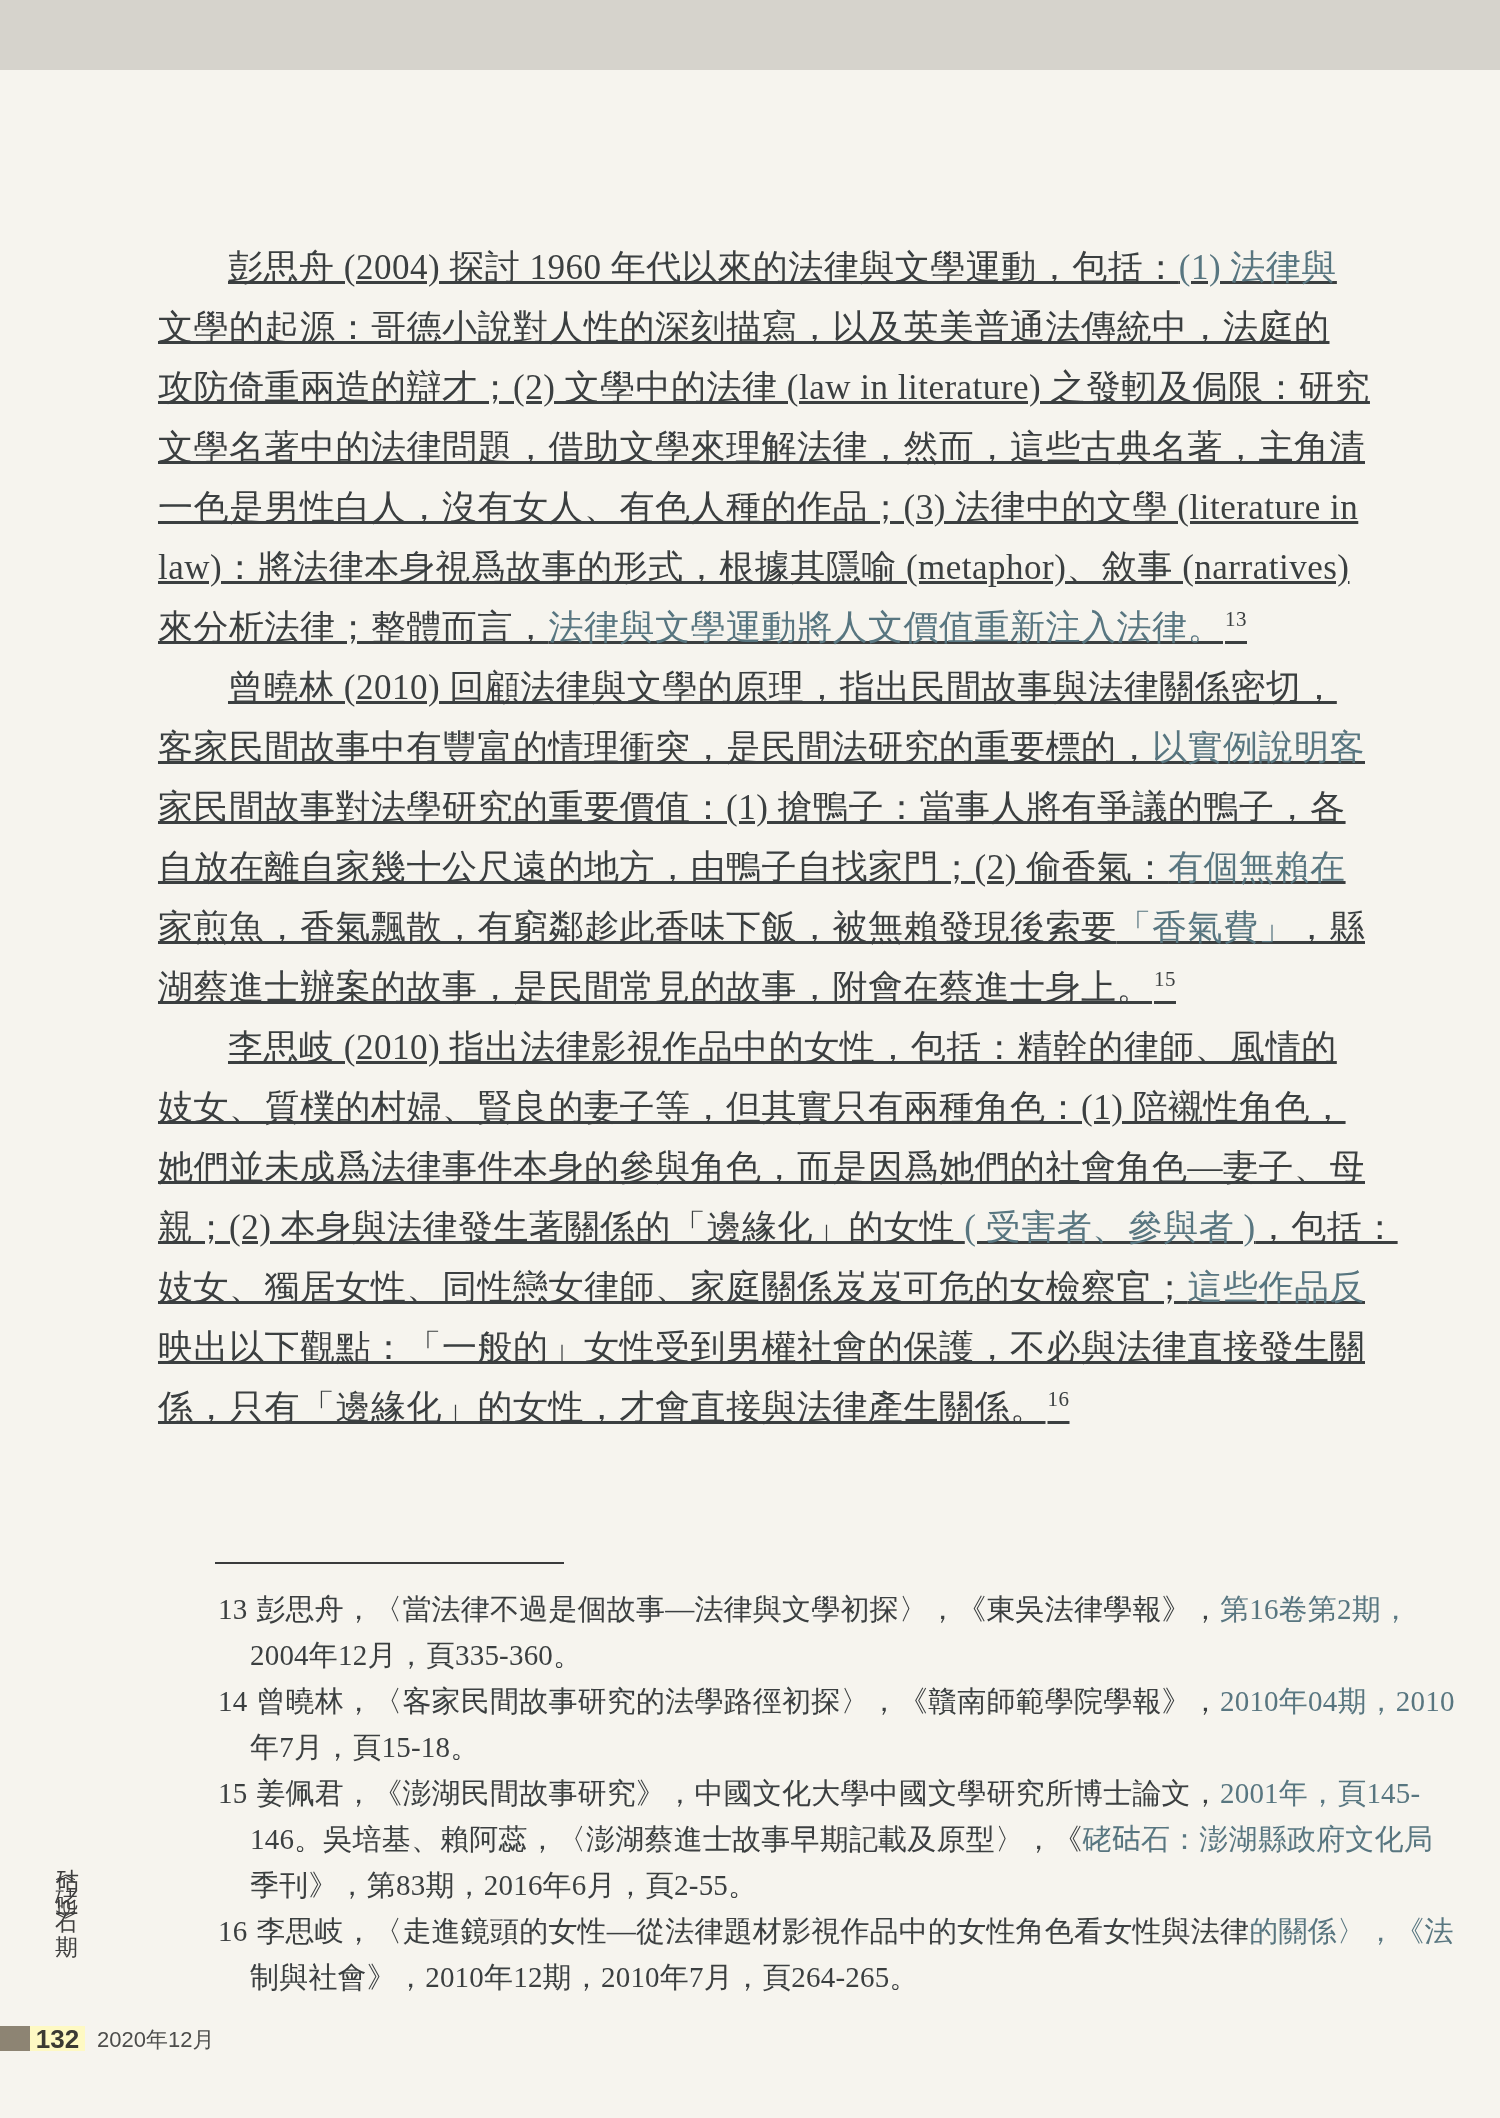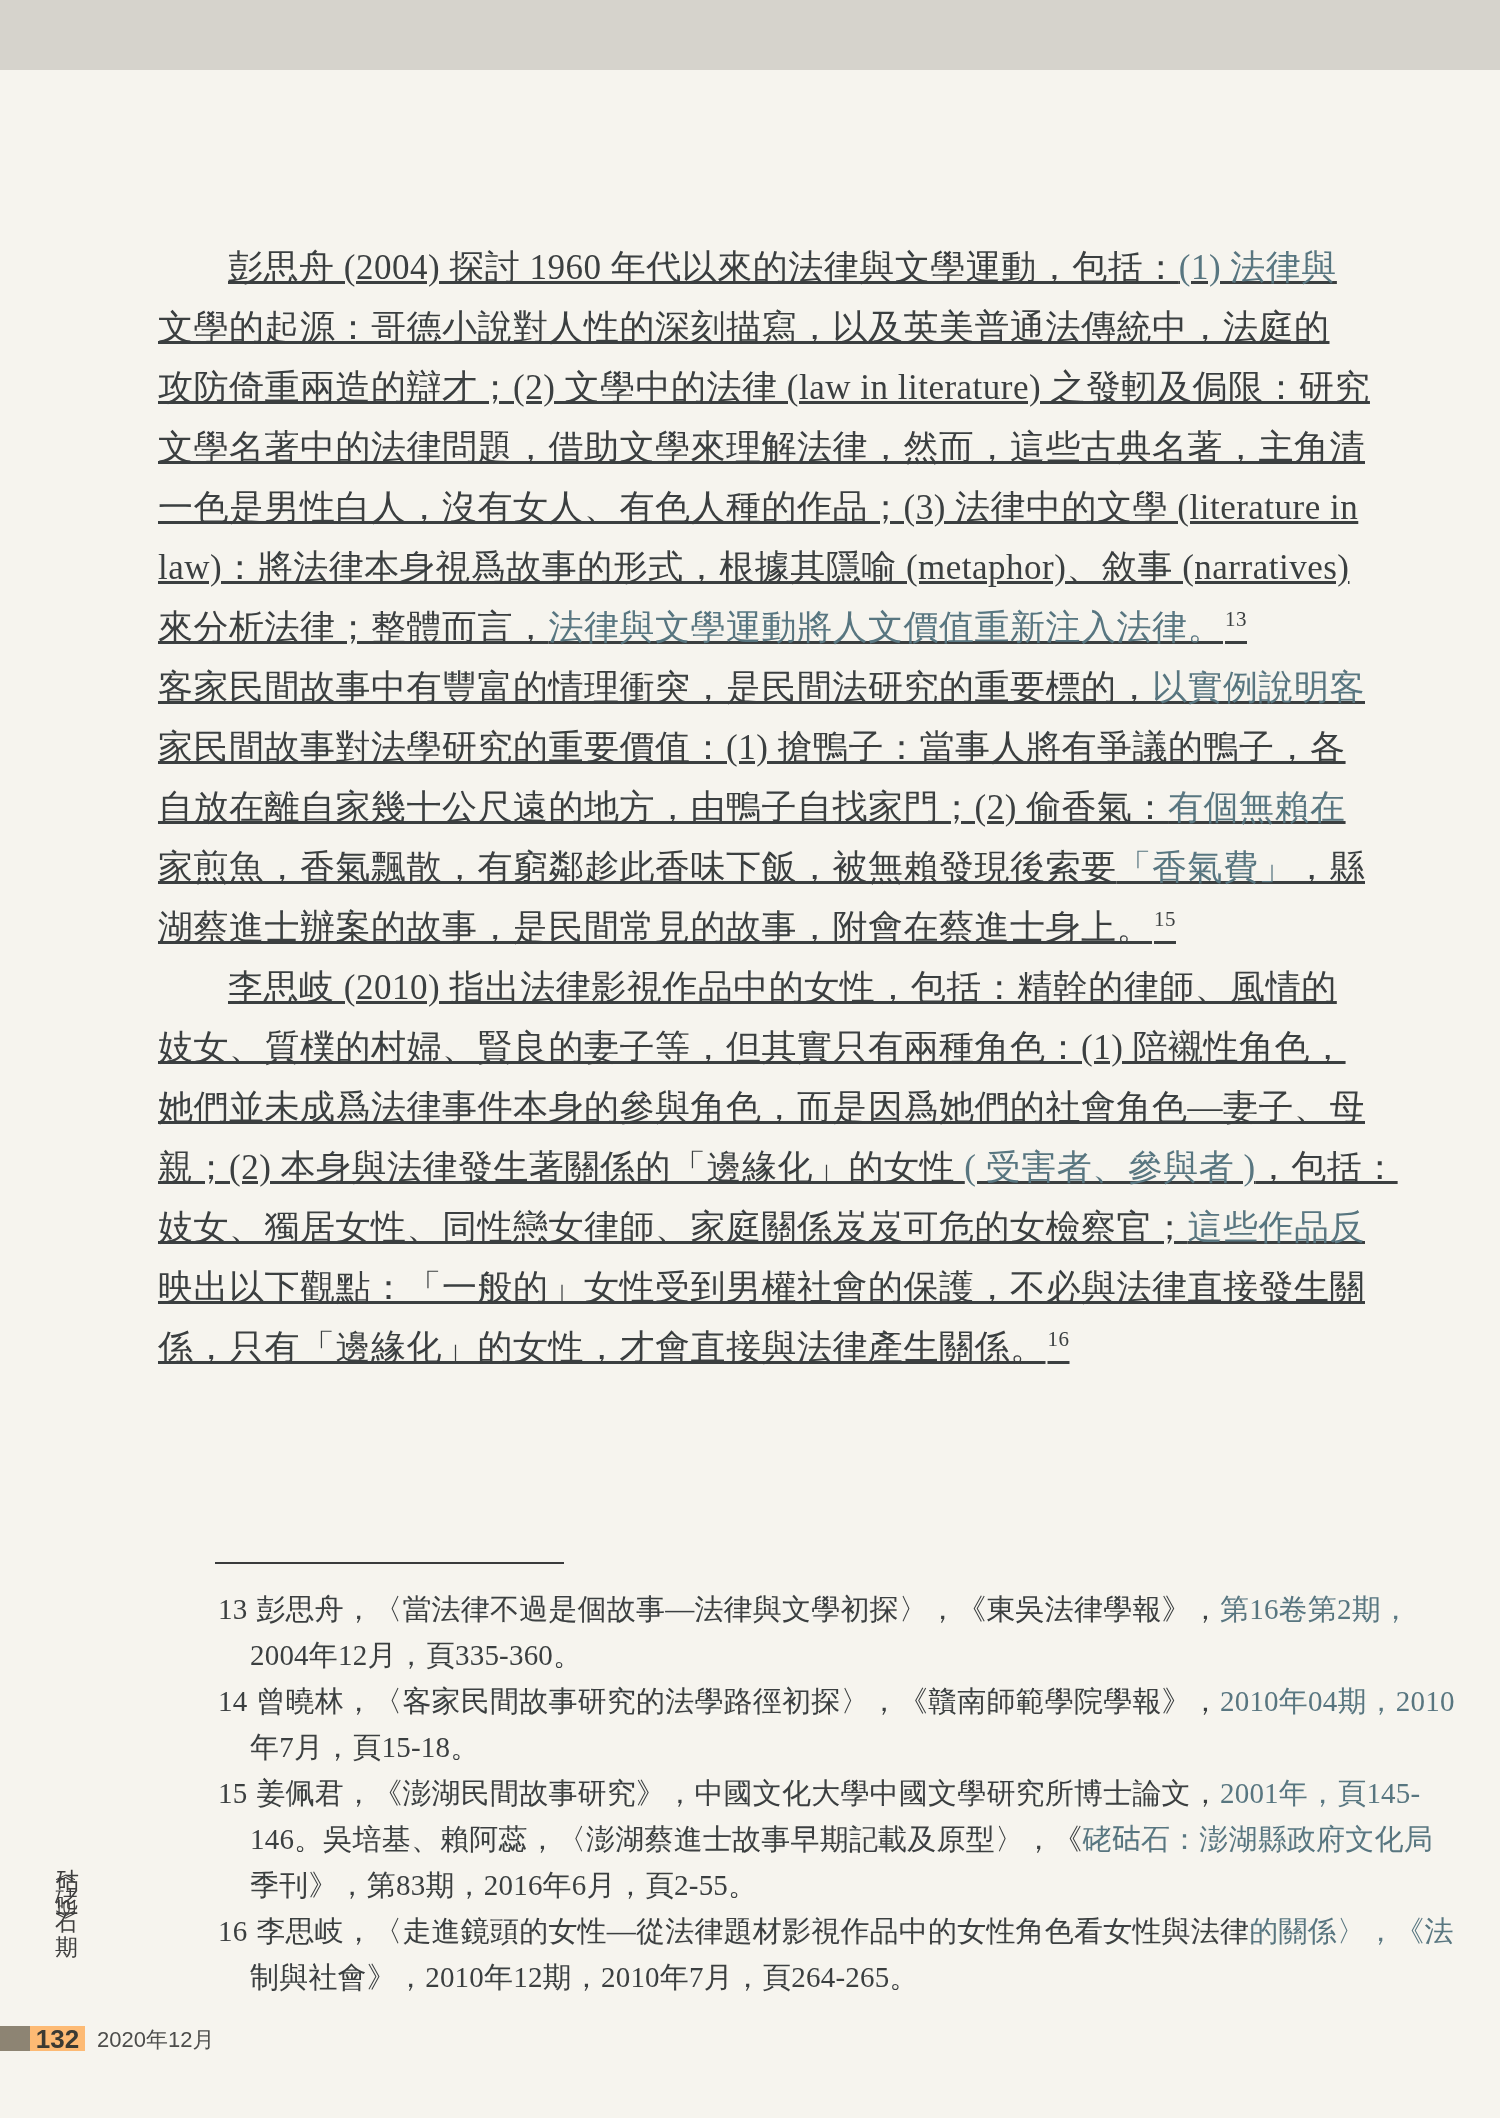--- a/index.html
+++ b/index.html
@@ -49,21 +49,21 @@
     font-size: 23px; line-height: 28px; letter-spacing: 1px;
     color: #3e3e3e;
   }
   .tcy {
     text-combine-upright: all;
     font-family: "Liberation Sans", "DejaVu Sans", sans-serif;
     font-size: 21px;
   }
   #page-bar {
     position: absolute; left: 0; top: 2026px;
-    width: 85px; height: 25px; background: #fdba74;
+    width: 85px; height: 25px; background: #fef9c3;
   }
   #page-bar-dark {
     position: absolute; left: 0; top: 0;
     width: 30px; height: 25px; background: #8d8473;
   }
   #page-number {
     position: absolute; left: 30px; top: 0; width: 55px; height: 25px;
     font-family: "Liberation Sans", "DejaVu Sans", sans-serif;
     font-size: 26px; font-weight: 600; color: #3b3a33;
     text-align: center; line-height: 26px;
@@ -81,20 +81,21 @@
 <div class="top-band"></div>
 
 <div id="article-body">
     <div class="body-line j indent"><span>彭思舟 (2004) 探討 1960 年代以來的法律與文學運動，包括：</span><span class="tint">(1) 法律與</span></div>
     <div class="body-line j"><span>文學的起源：哥德小說對人性的深刻描寫，以及英美普通法傳統中，法庭的</span></div>
     <div class="body-line j"><span>攻防倚重兩造的辯才；(2) 文學中的法律 (law in literature) 之發軔及侷限：研究</span></div>
     <div class="body-line j"><span>文學名著中的法律問題，借助文學來理解法律，然而，這些古典名著，主角清</span></div>
     <div class="body-line j"><span>一色是男性白人，沒有女人、有色人種的作品；(3) 法律中的文學 (literature in</span></div>
     <div class="body-line j"><span>law)：將法律本身視爲故事的形式，根據其隱喻 (metaphor)、敘事 (narratives)</span></div>
     <div class="body-line"><span>來分析法律；整體而言，</span><span class="tint">法律與文學運動將人文價值重新注入法律。</span><span class="sup">13</span></div>
+    <div class="body-line j indent"><span>曾曉林 (2010) 回顧法律與文學的原理，指出民間故事與法律關係密切，</span></div>
     <div class="body-line j"><span>客家民間故事中有豐富的情理衝突，是民間法研究的重要標的，</span><span class="tint">以實例說明客</span></div>
     <div class="body-line j"><span>家民間故事對法學研究的重要價值：(1) 搶鴨子：當事人將有爭議的鴨子，各</span></div>
     <div class="body-line j"><span>自放在離自家幾十公尺遠的地方，由鴨子自找家門；(2) 偷香氣：</span><span class="tint">有個無賴在</span></div>
     <div class="body-line j"><span>家煎魚，香氣飄散，有窮鄰趁此香味下飯，被無賴發現後索要</span><span class="tint">「香氣費」</span><span>，縣</span></div>
     <div class="body-line"><span>湖蔡進士辦案的故事，是民間常見的故事，附會在蔡進士身上。</span><span class="sup">15</span></div>
     <div class="body-line j indent"><span>李思岐 (2010) 指出法律影視作品中的女性，包括：精幹的律師、風情的</span></div>
     <div class="body-line j"><span>妓女、質樸的村婦、賢良的妻子等，但其實只有兩種角色：(1) 陪襯性角色，</span></div>
     <div class="body-line j"><span>她們並未成爲法律事件本身的參與角色，而是因爲她們的社會角色—妻子、母</span></div>
     <div class="body-line j"><span>親；(2) 本身與法律發生著關係的「邊緣化」的女性 </span><span class="tint">( 受害者、參與者 )</span><span>，包括：</span></div>
     <div class="body-line j"><span>妓女、獨居女性、同性戀女律師、家庭關係岌岌可危的女檢察官；</span><span class="tint">這些作品反</span></div>

